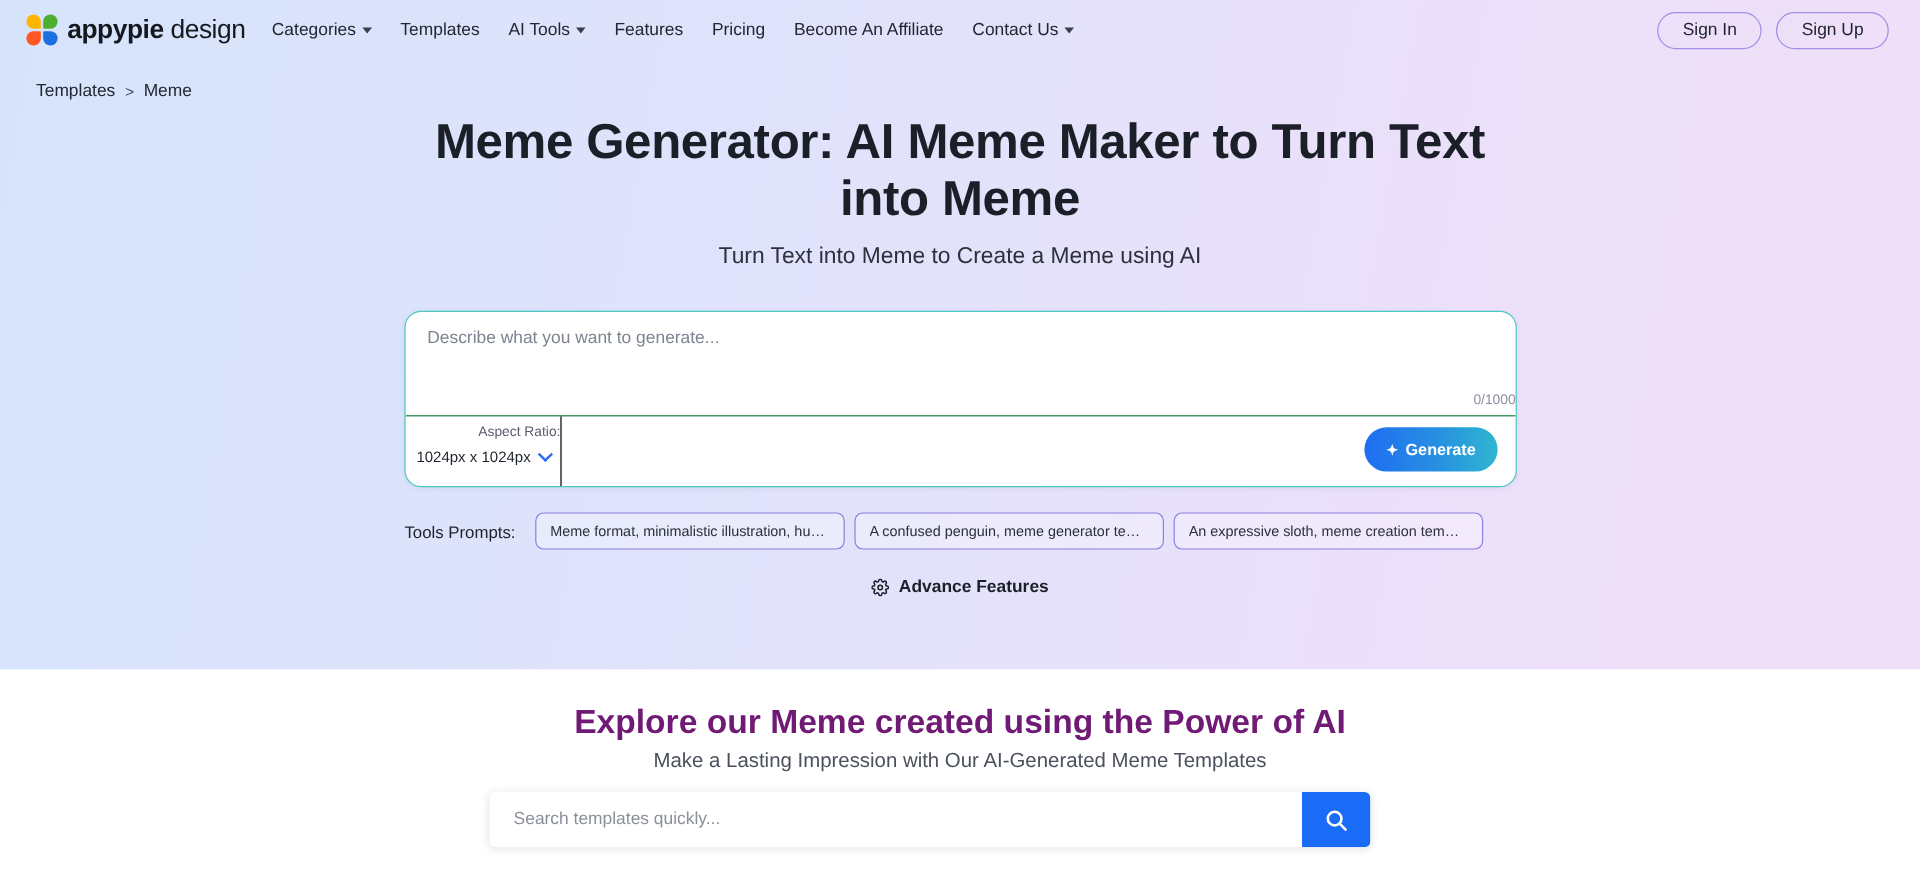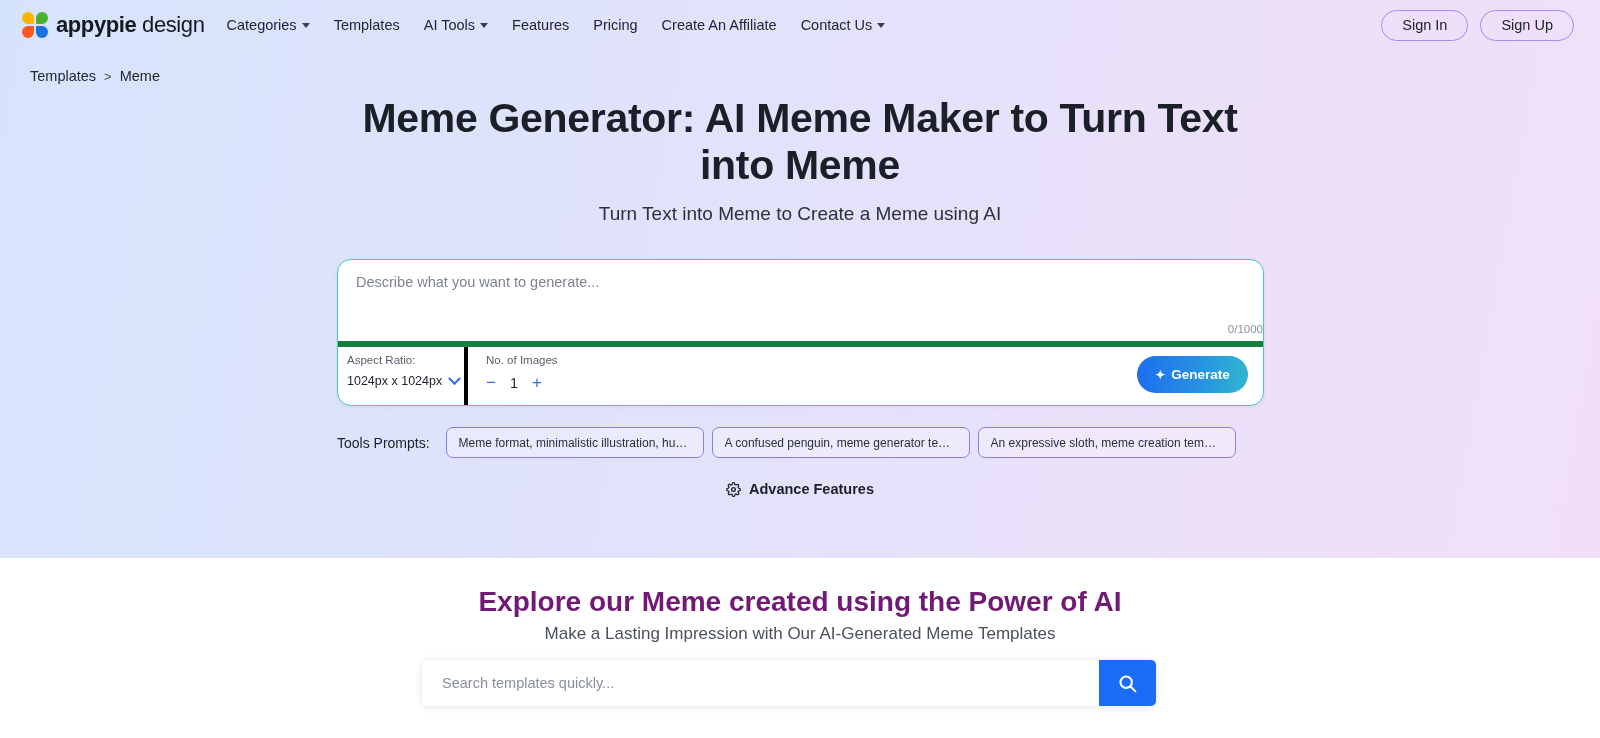--- a/index.html
+++ b/index.html
@@ -164,21 +164,21 @@
     height: 147px;
     background: #ffffff;
     border: 1.5px solid #49c9c0;
     border-radius: 14px;
     box-shadow: 0 1px 4px rgba(60,70,110,0.07);
     overflow: hidden;
   }
   .gen-top {
     position: relative;
     height: 87px;
-    border-bottom: 6px solid #15803d;
+    border-bottom: 1px solid #15803d;
     padding: 14px 18px 0 18px;
   }
   .gen-textarea {
     width: 100%;
     height: 44px;
     border: none;
     outline: none;
     resize: none;
     font-size: 14.5px;
     font-family: "Liberation Sans", sans-serif;
@@ -196,21 +196,22 @@
 
   .gen-bottom {
     position: relative;
     height: 58px;
     display: flex;
     align-items: stretch;
   }
   .ctl-aspect {
     width: 130px;
     padding: 7px 0 0 9px;
-    border-right: 4px solid #000000;
+    border-right: 1px solid #000000;
+    text-align: right;
   }
   .ctl-label {
     font-size: 11.5px;
     color: #575d6a;
     margin-bottom: 8px;
   }
   .aspect-select {
     display: flex;
     align-items: center;
     justify-content: space-between;
@@ -355,21 +356,21 @@
     left: 0;
     width: 1600px;
     text-align: center;
     font-size: 17px;
     color: #4b515c;
   }
 
   .search-wrap {
     position: absolute;
     top: 102px;
-    left: 422px;
+    left: 408px;
     width: 734px;
     height: 46px;
     display: flex;
     border-radius: 5px;
     overflow: hidden;
     box-shadow: 0 1px 7px rgba(50,60,95,0.14);
     gap: 19px;
   }
   .search-input {
     flex: 1;
@@ -425,21 +426,21 @@
           <span>AI Tools</span>
           <i class="caret"></i>
         </div>
         <div class="nav-item">
           <span>Features</span>
         </div>
         <div class="nav-item">
           <span>Pricing</span>
         </div>
         <div class="nav-item">
-          <span>Create An Affiliate</span>
+          <span>Become An Affiliate</span>
         </div>
         <div class="nav-item">
           <span>Contact Us</span>
           <i class="caret"></i>
         </div>
       </div>
 
       <div class="nav-right">
         <button class="auth-btn">Sign In</button>
         <button class="auth-btn">Sign Up</button>
@@ -463,28 +464,20 @@
 
       <div class="gen-bottom">
         <div class="ctl-aspect">
           <div class="ctl-label">Aspect Ratio:</div>
           <div class="aspect-select">
             <span class="aspect-value">1024px x 1024px</span>
             <i class="chev"></i>
           </div>
         </div>
 
-        <div class="ctl-images">
-          <div class="ctl-label">No. of Images</div>
-          <div class="stepper">
-            <button class="step-btn">−</button>
-            <span class="step-val">1</span>
-            <button class="step-btn">+</button>
-          </div>
-        </div>
 
         <button class="generate-btn">
           <span class="spark">✦</span>
           <span>Generate</span>
         </button>
       </div>
     </div>
 
     <div class="prompts-row">
       <div class="prompts-label">Tools Prompts:</div>

